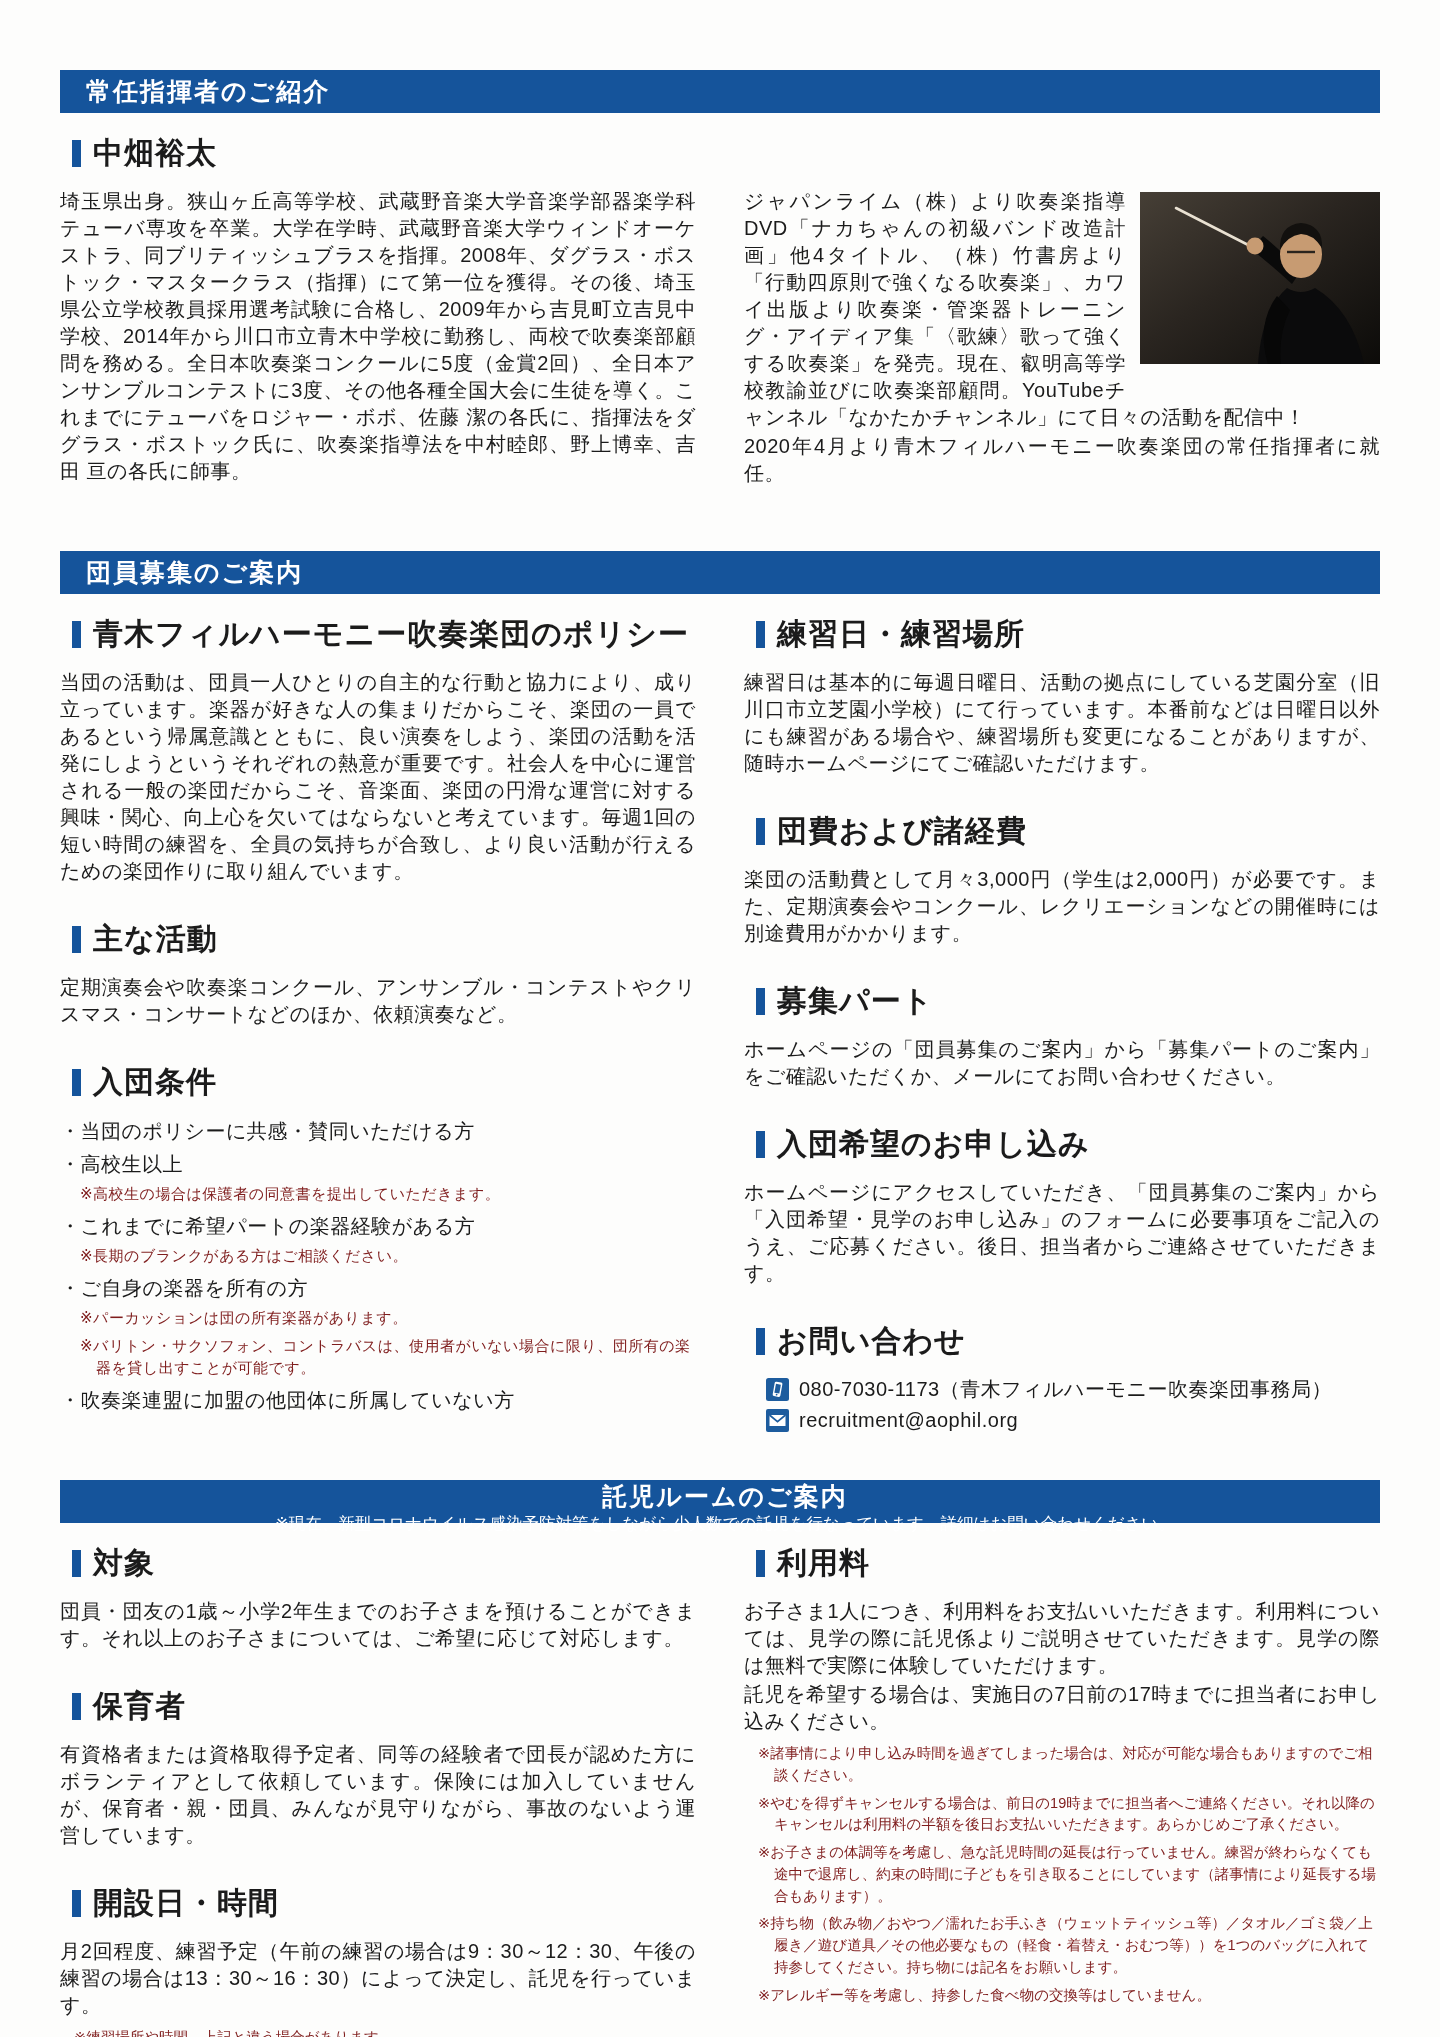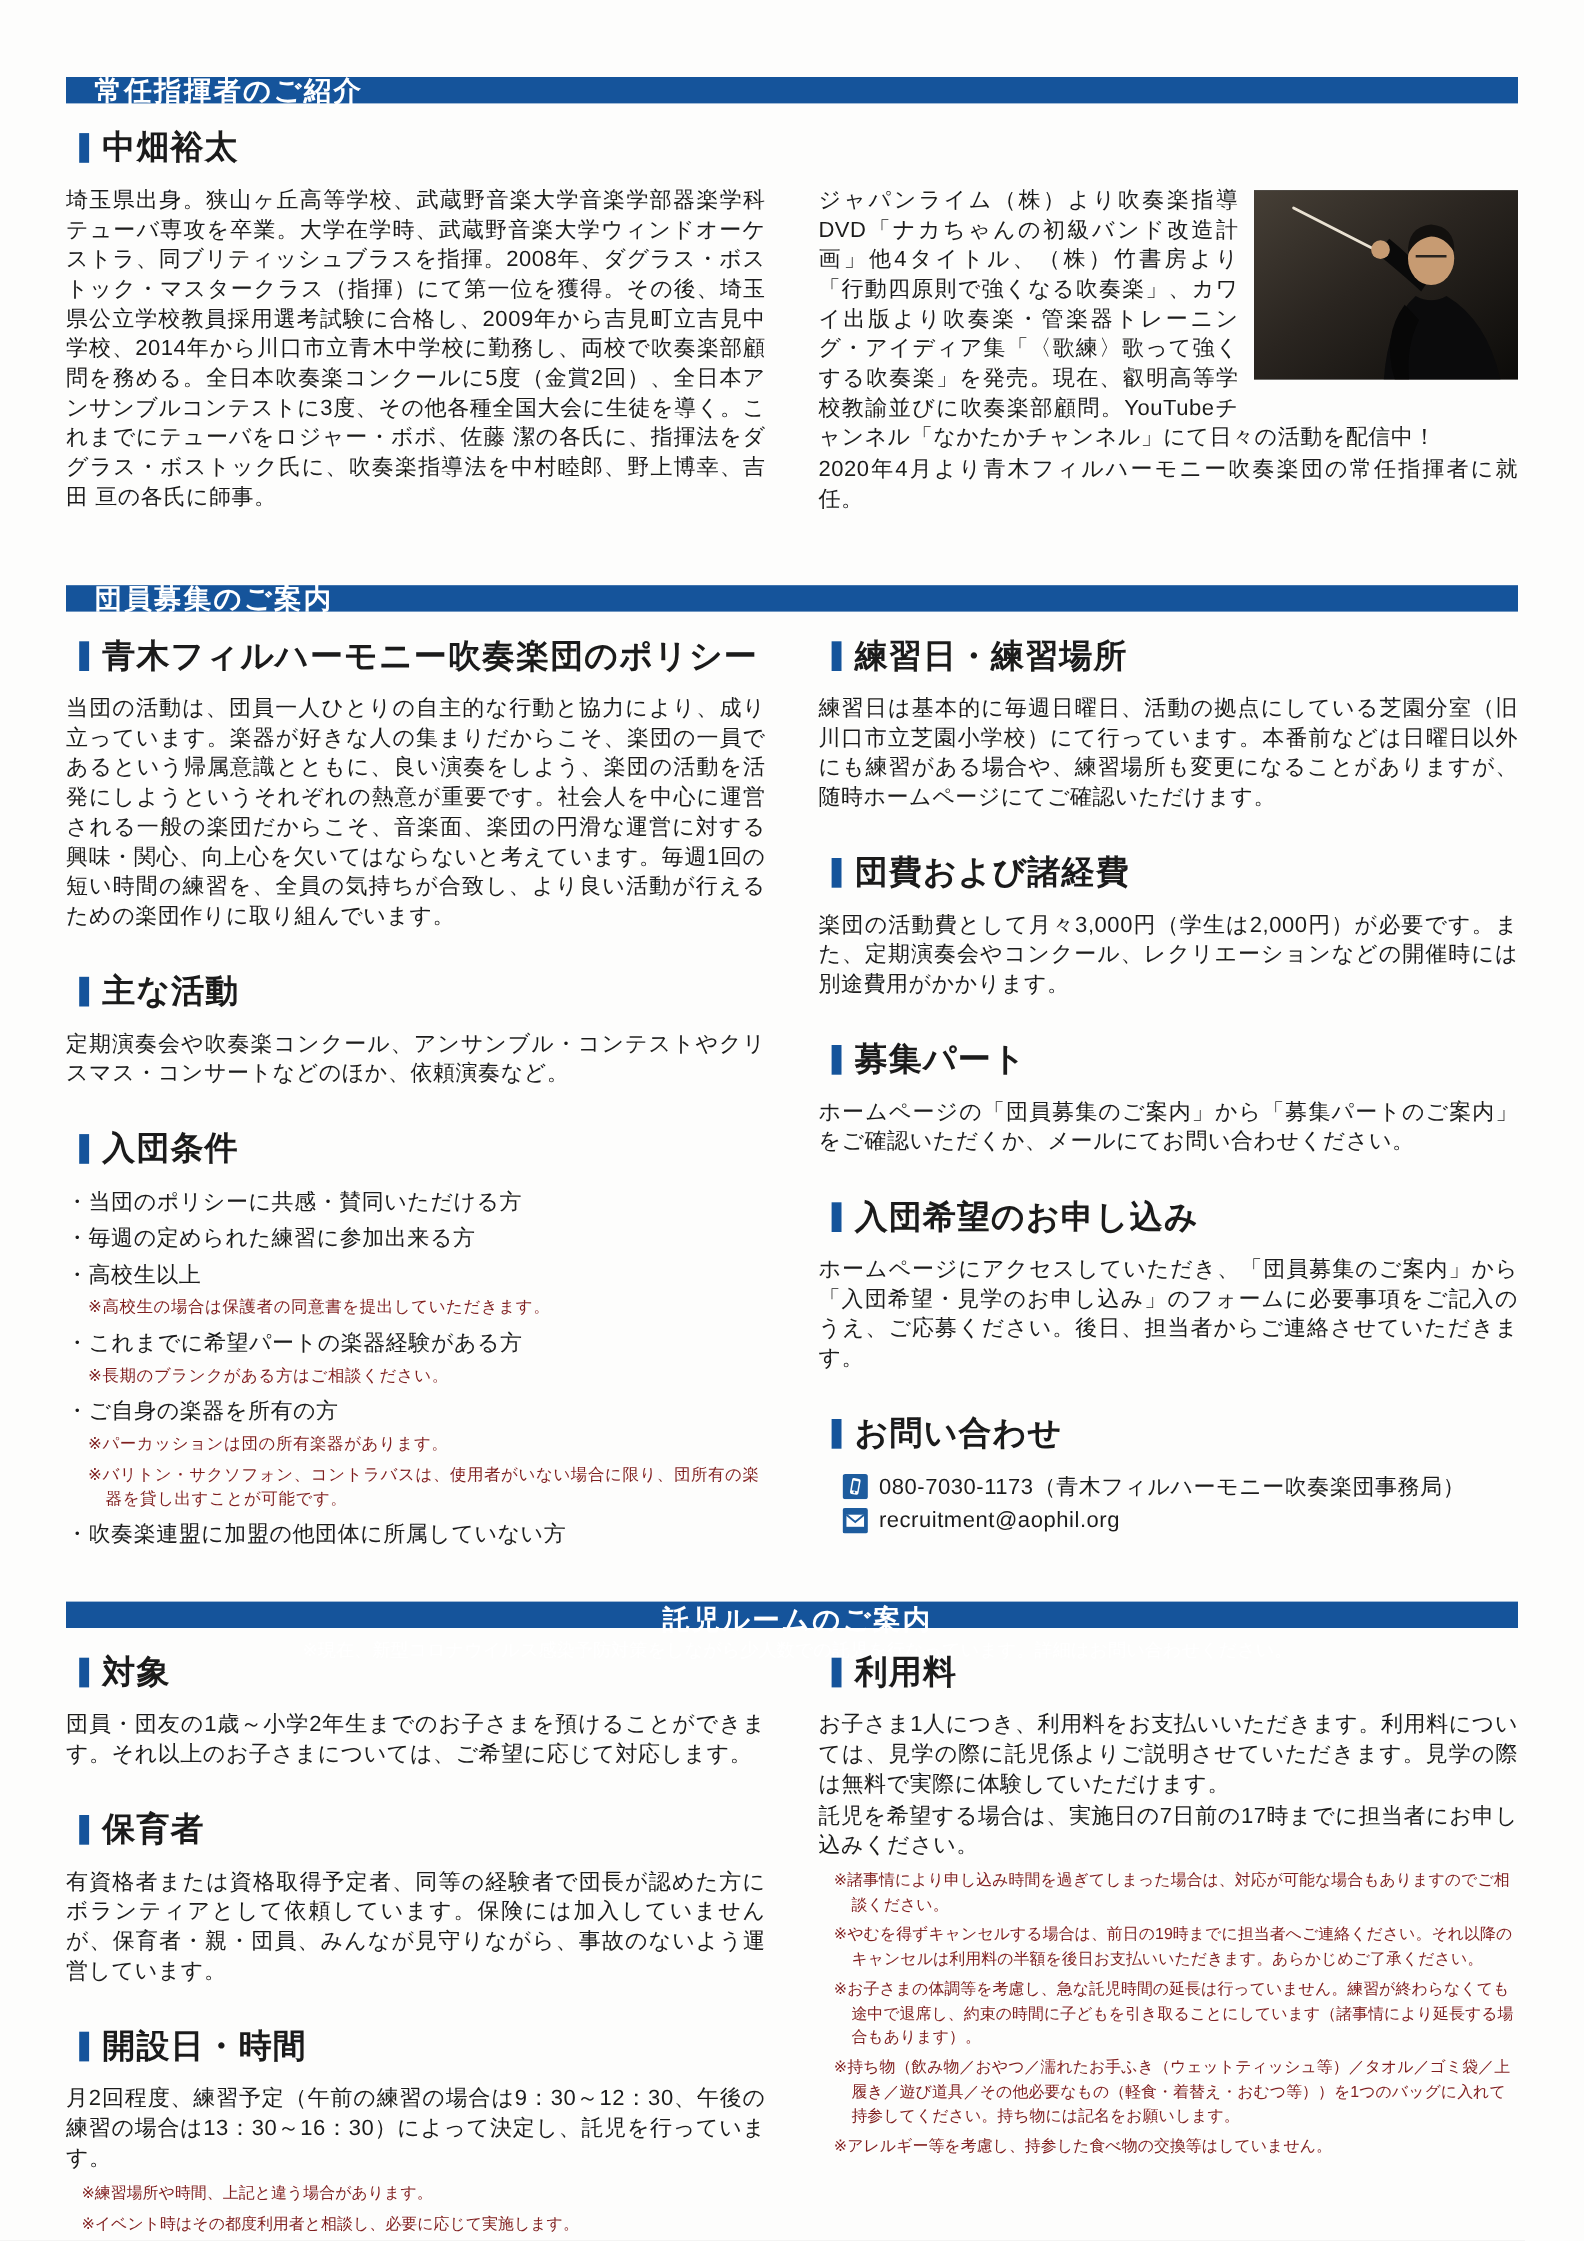--- a/index.html
+++ b/index.html
@@ -2,21 +2,21 @@
 <html><head>
 <meta charset="utf-8">
 <style>
   * { margin:0; padding:0; box-sizing:border-box; }
   html,body { background:#e8e8e8; }
   body { width:1440px; height:2037px; margin:0 auto; position:relative;
          font-family:"Liberation Sans","DejaVu Sans",sans-serif; }
   .page { width:1440px; height:2037px; background:#fdfdfc; color:#1b1b1b;
           padding:70px 60px 0 60px; overflow:hidden; }
 
-  .banner { background:#15549b; color:#ffffff; height:24px;
+  .banner { background:#15549b; color:#ffffff; height:43px;
             display:flex; align-items:center; justify-content:space-between;
             padding:0 16px 0 26px; }
   .banner-title { font-size:25px; font-weight:700; letter-spacing:2px; }
   .banner-note  { font-size:16.5px; font-weight:400; }
 
   .subhead { display:flex; align-items:center; gap:12px;
              font-size:30px; font-weight:700; margin:34px 0 14px 0; letter-spacing:1px;padding-left:12px; }
   .subhead.first { margin-top:20px; }
   .bar { width:9px; height:27px; background:#15549b; flex:0 0 auto; }
 
@@ -108,21 +108,20 @@
         <span>主な活動</span>
       </div>
       <p class="body">定期演奏会や吹奏楽コンクール、アンサンブル・コンテストやクリスマス・コンサートなどのほか、依頼演奏など。</p>
 
       <div class="subhead">
         <span class="bar"></span>
         <span>入団条件</span>
       </div>
       <div class="bullets">
         <div class="b-item">当団のポリシーに共感・賛同いただける方</div>
-        <div class="b-item">毎週の定められた練習に参加出来る方</div>
         <div class="b-item">高校生以上</div>
         <div class="note">※高校生の場合は保護者の同意書を提出していただきます。</div>
         <div class="b-item">これまでに希望パートの楽器経験がある方</div>
         <div class="note">※長期のブランクがある方はご相談ください。</div>
         <div class="b-item">ご自身の楽器を所有の方</div>
         <div class="note">※パーカッションは団の所有楽器があります。</div>
         <div class="note">※バリトン・サクソフォン、コントラバスは、使用者がいない場合に限り、団所有の楽器を貸し出すことが可能です。</div>
         <div class="b-item">吹奏楽連盟に加盟の他団体に所属していない方</div>
       </div>
     </div>

